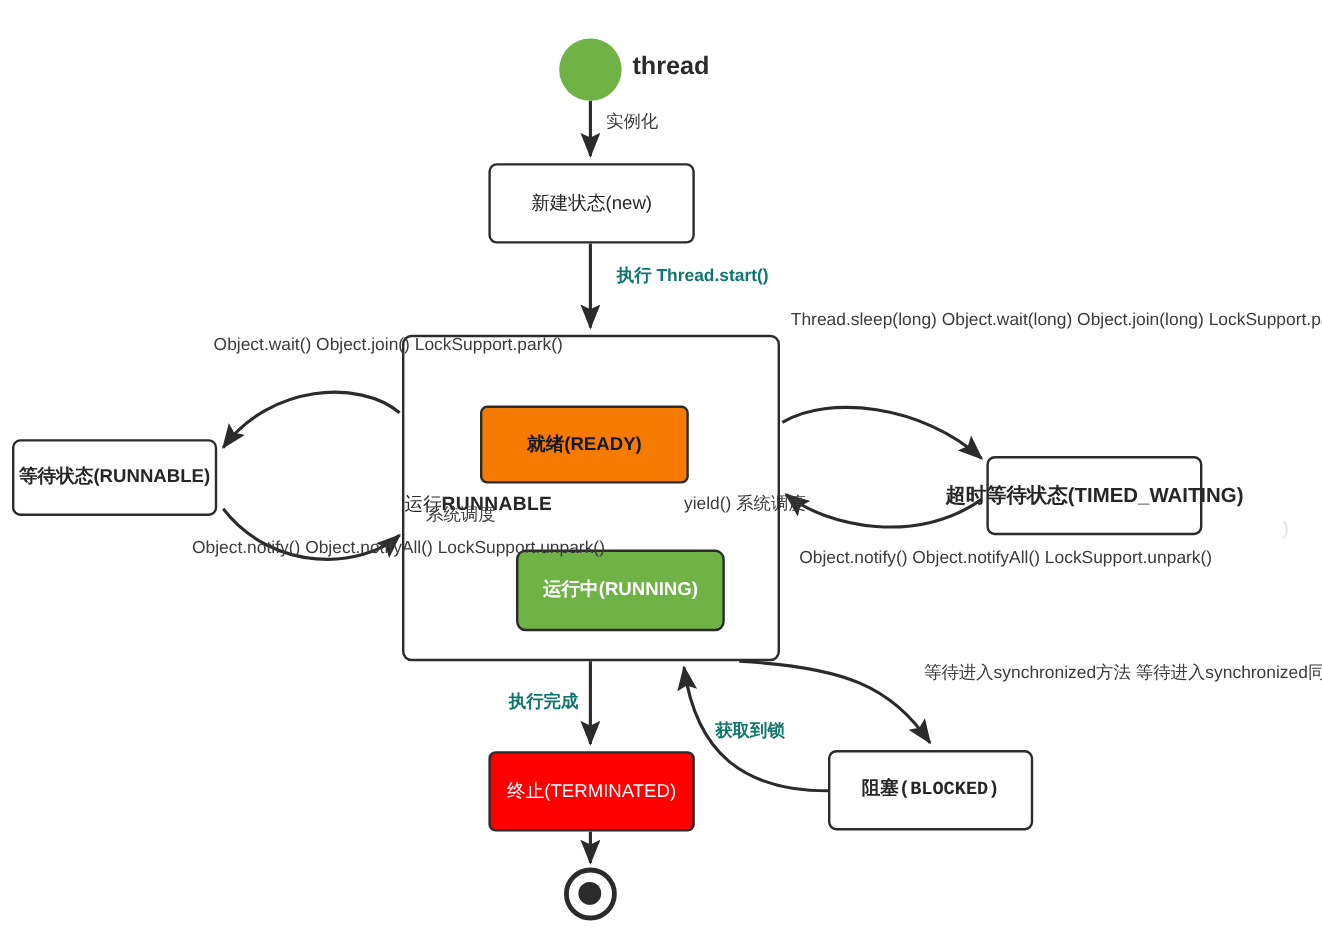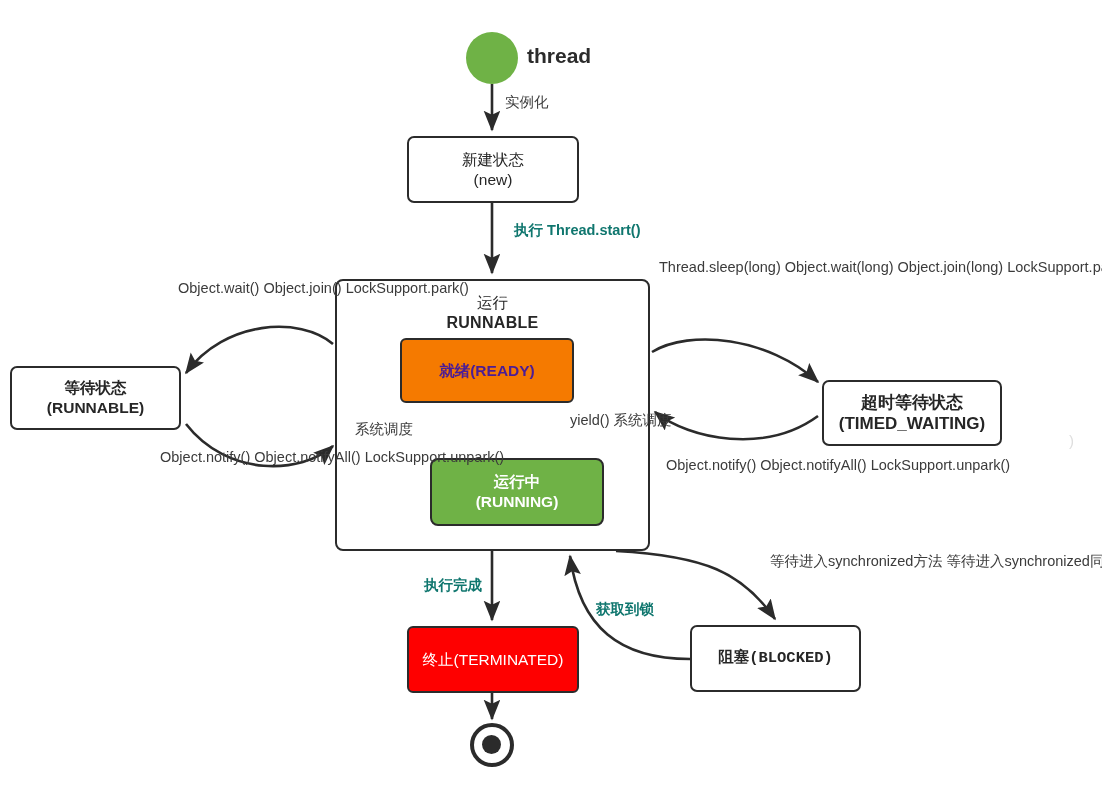--- a/index.html
+++ b/index.html
@@ -19,21 +19,21 @@
     position: absolute;
     left: 0;
     top: 0;
     width: 1102px;
     height: 790px;
   }
   .node {
     position: absolute;
     box-sizing: border-box;
     display: flex;
-    flex-direction: column;
+    flex-direction: row;
     align-items: center;
     justify-content: center;
     text-align: left;
     color: #262626;
     z-index: 3;
   }
   .boxnode {
     border: 2.6px solid #2b2b2b;
     border-radius: 7px;
     background: #ffffff;
@@ -57,21 +57,21 @@
     border-radius: 8px;
   }
   #node-runnable .ln-title-cn { font-weight: 400; font-size: 15.5px; }
   #node-runnable .ln-title-en { font-weight: 700; font-size: 16px; letter-spacing: .3px; }
 
   #node-ready {
     left: 400px; top: 338px; width: 174px; height: 65px;
     background: #f57a00;
     border: 2.6px solid #2b2b2b;
     border-radius: 6px;
-    color: #4c1d95;
+    color: #0f172a;
     font-size: 15.5px; font-weight: 700;
   }
   #node-running {
     left: 398px; top: 458px; width: 174px; height: 68px;
     background: #6fb246;
     border: 2.6px solid #2b2b2b;
     border-radius: 8px;
     color: #ffffff;
     font-size: 15.5px; font-weight: 700; margin-left: 32px;
   }

